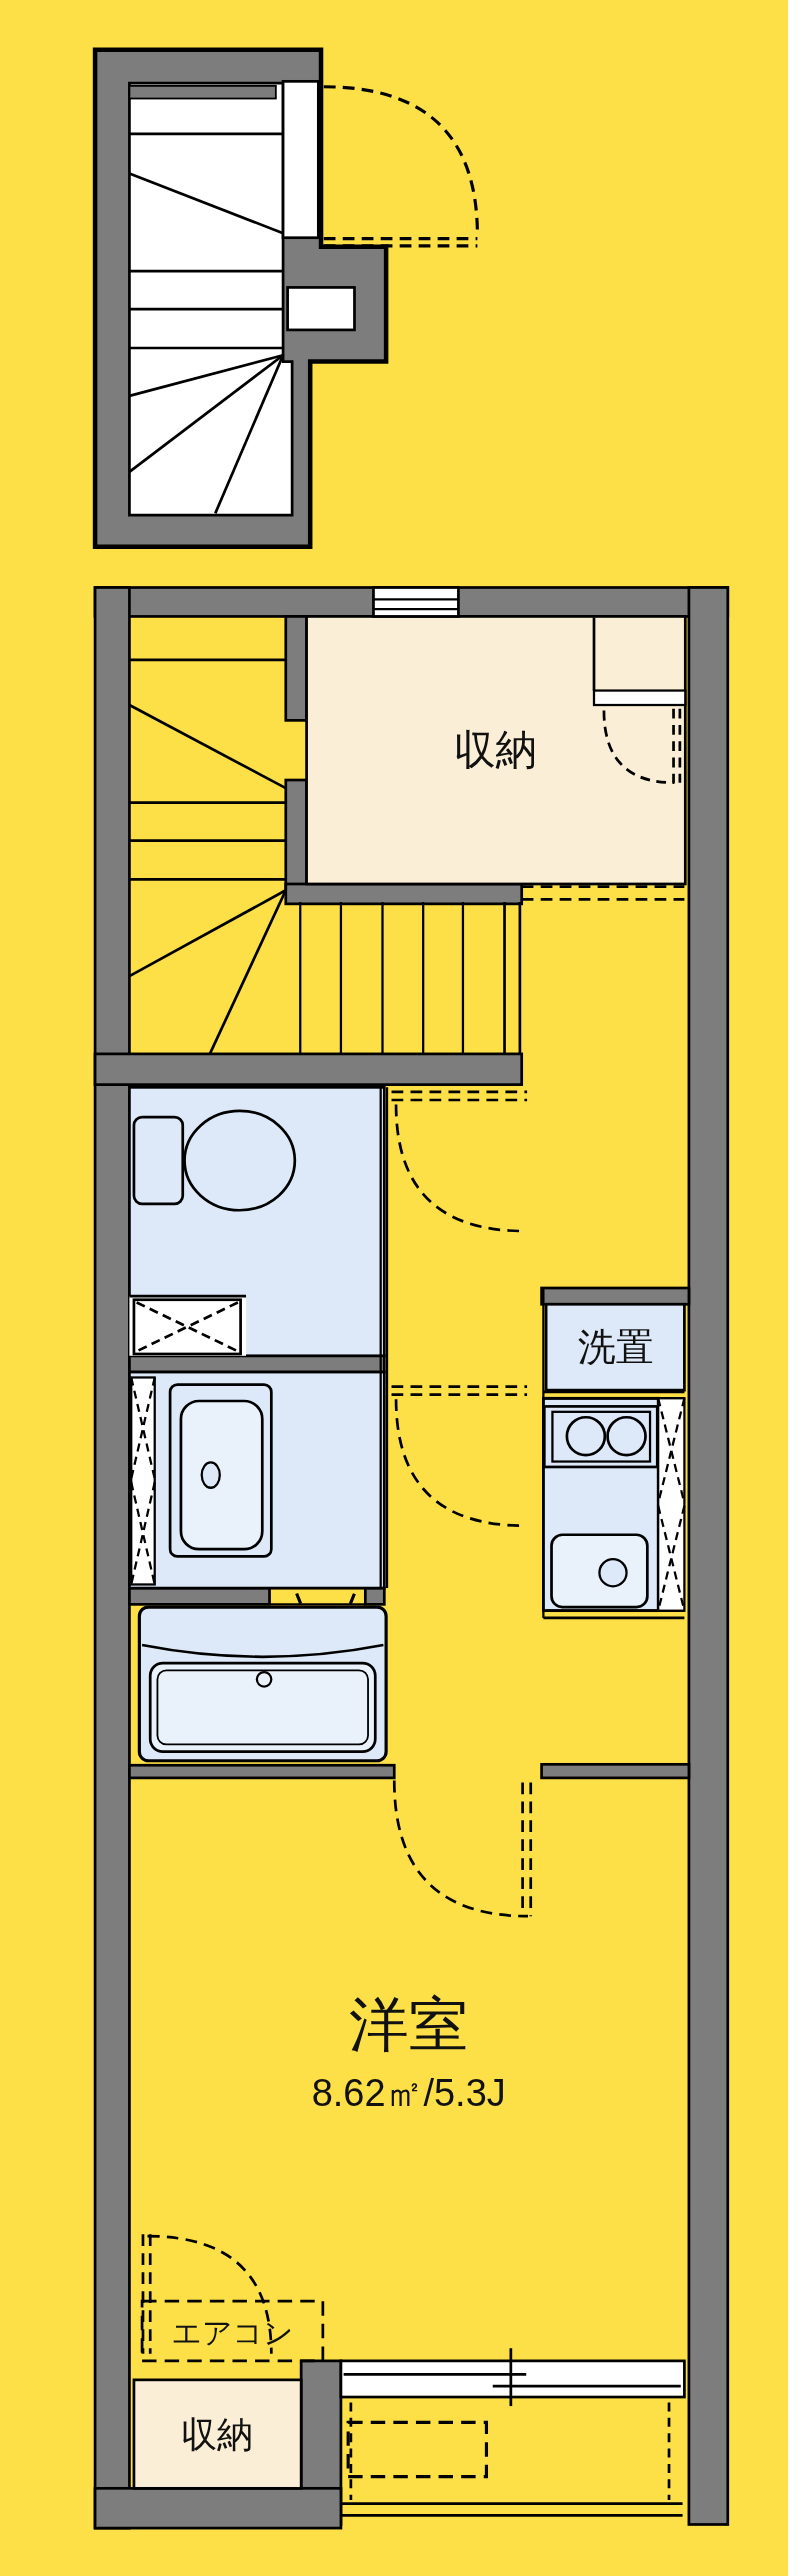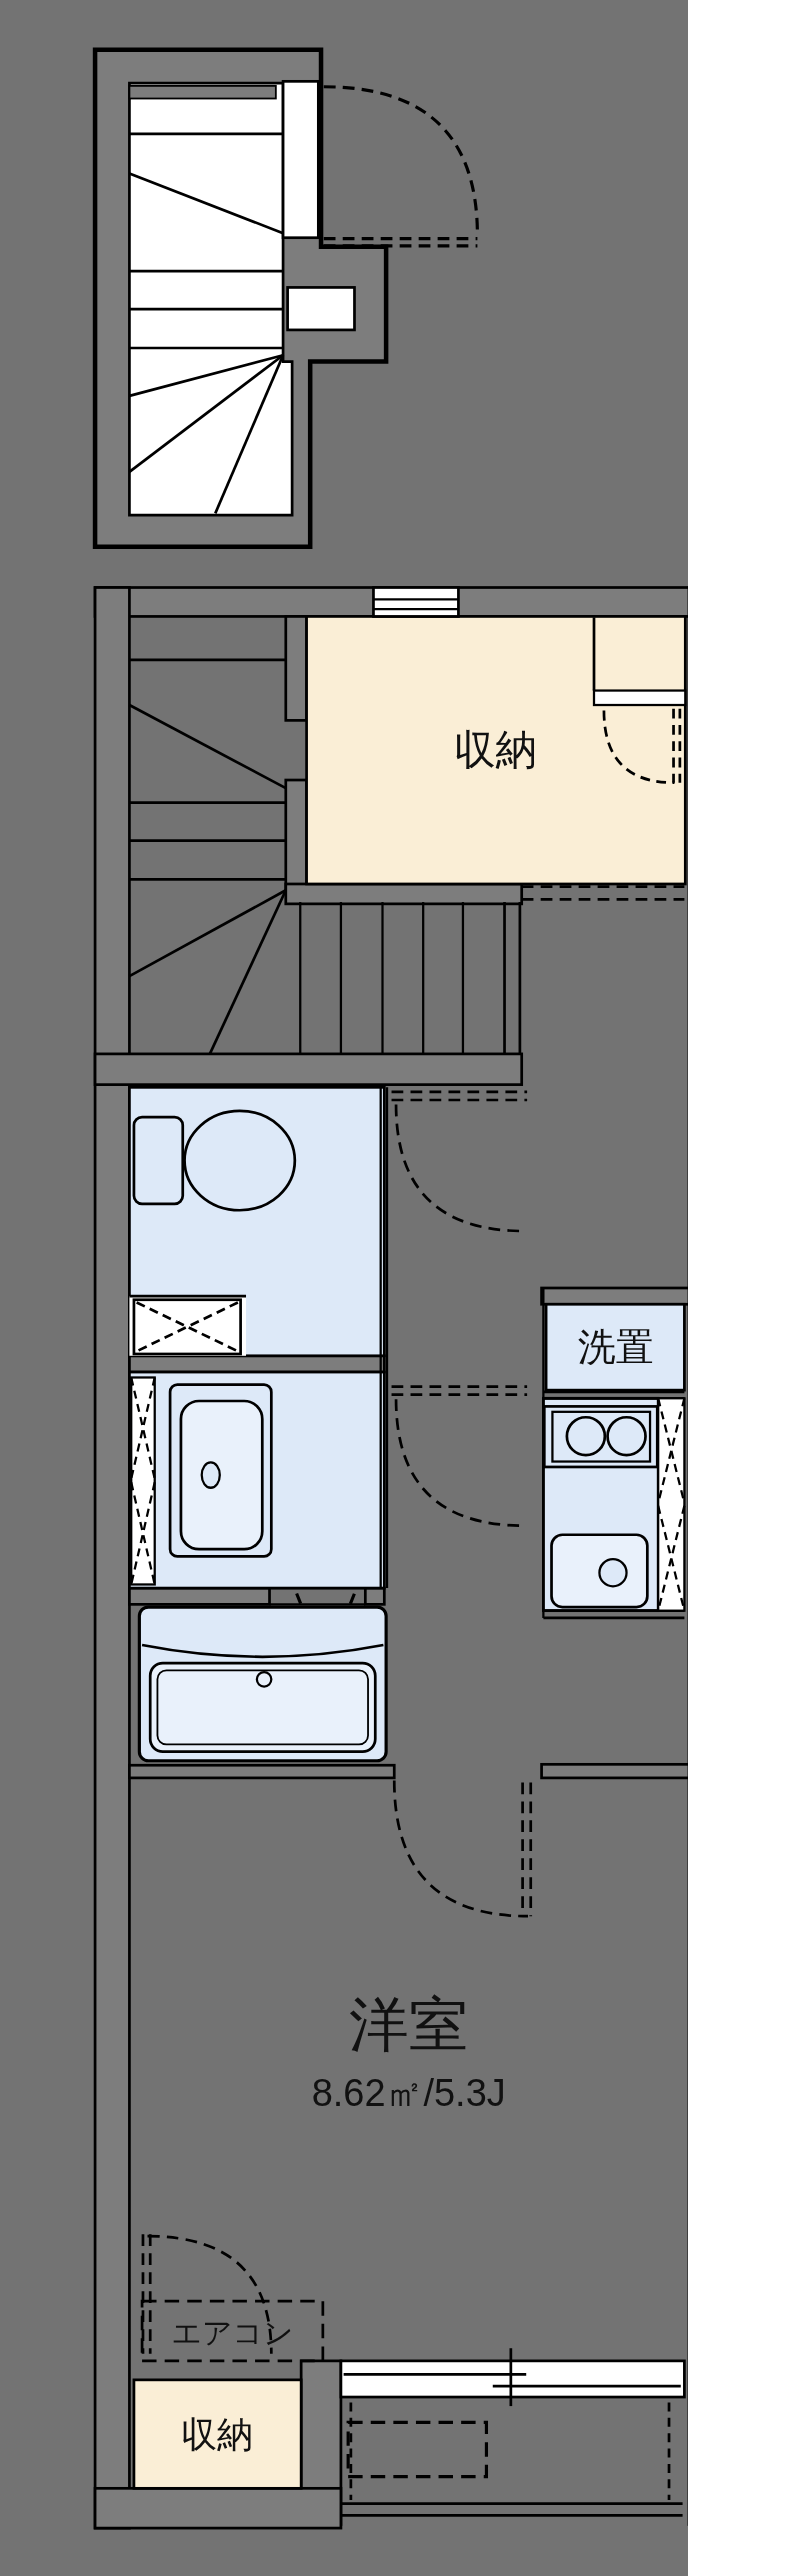--- a/index.html
+++ b/index.html
@@ -1,16 +1,16 @@
 <!DOCTYPE html>
 <html style="font-size:14.5px"><head>
 <meta charset="utf-8">
 <style>
   html,body{margin:0;padding:0;background:#fff;}
-  .page{width:688px;height:2576px;position:relative;background:#737373;overflow:hidden;}
+  .page{width:788px;height:2576px;position:relative;background:#fde047;overflow:hidden;}
   svg{display:block;}
   text{font-family:"Liberation Sans","DejaVu Sans",sans-serif;fill:#111;}
   .room-label{font-weight:500;}
 </style>
 </head>
 <body>
 
 <div class="page">
 <svg width="812" height="2576" viewBox="0 0 898 2850">
 

